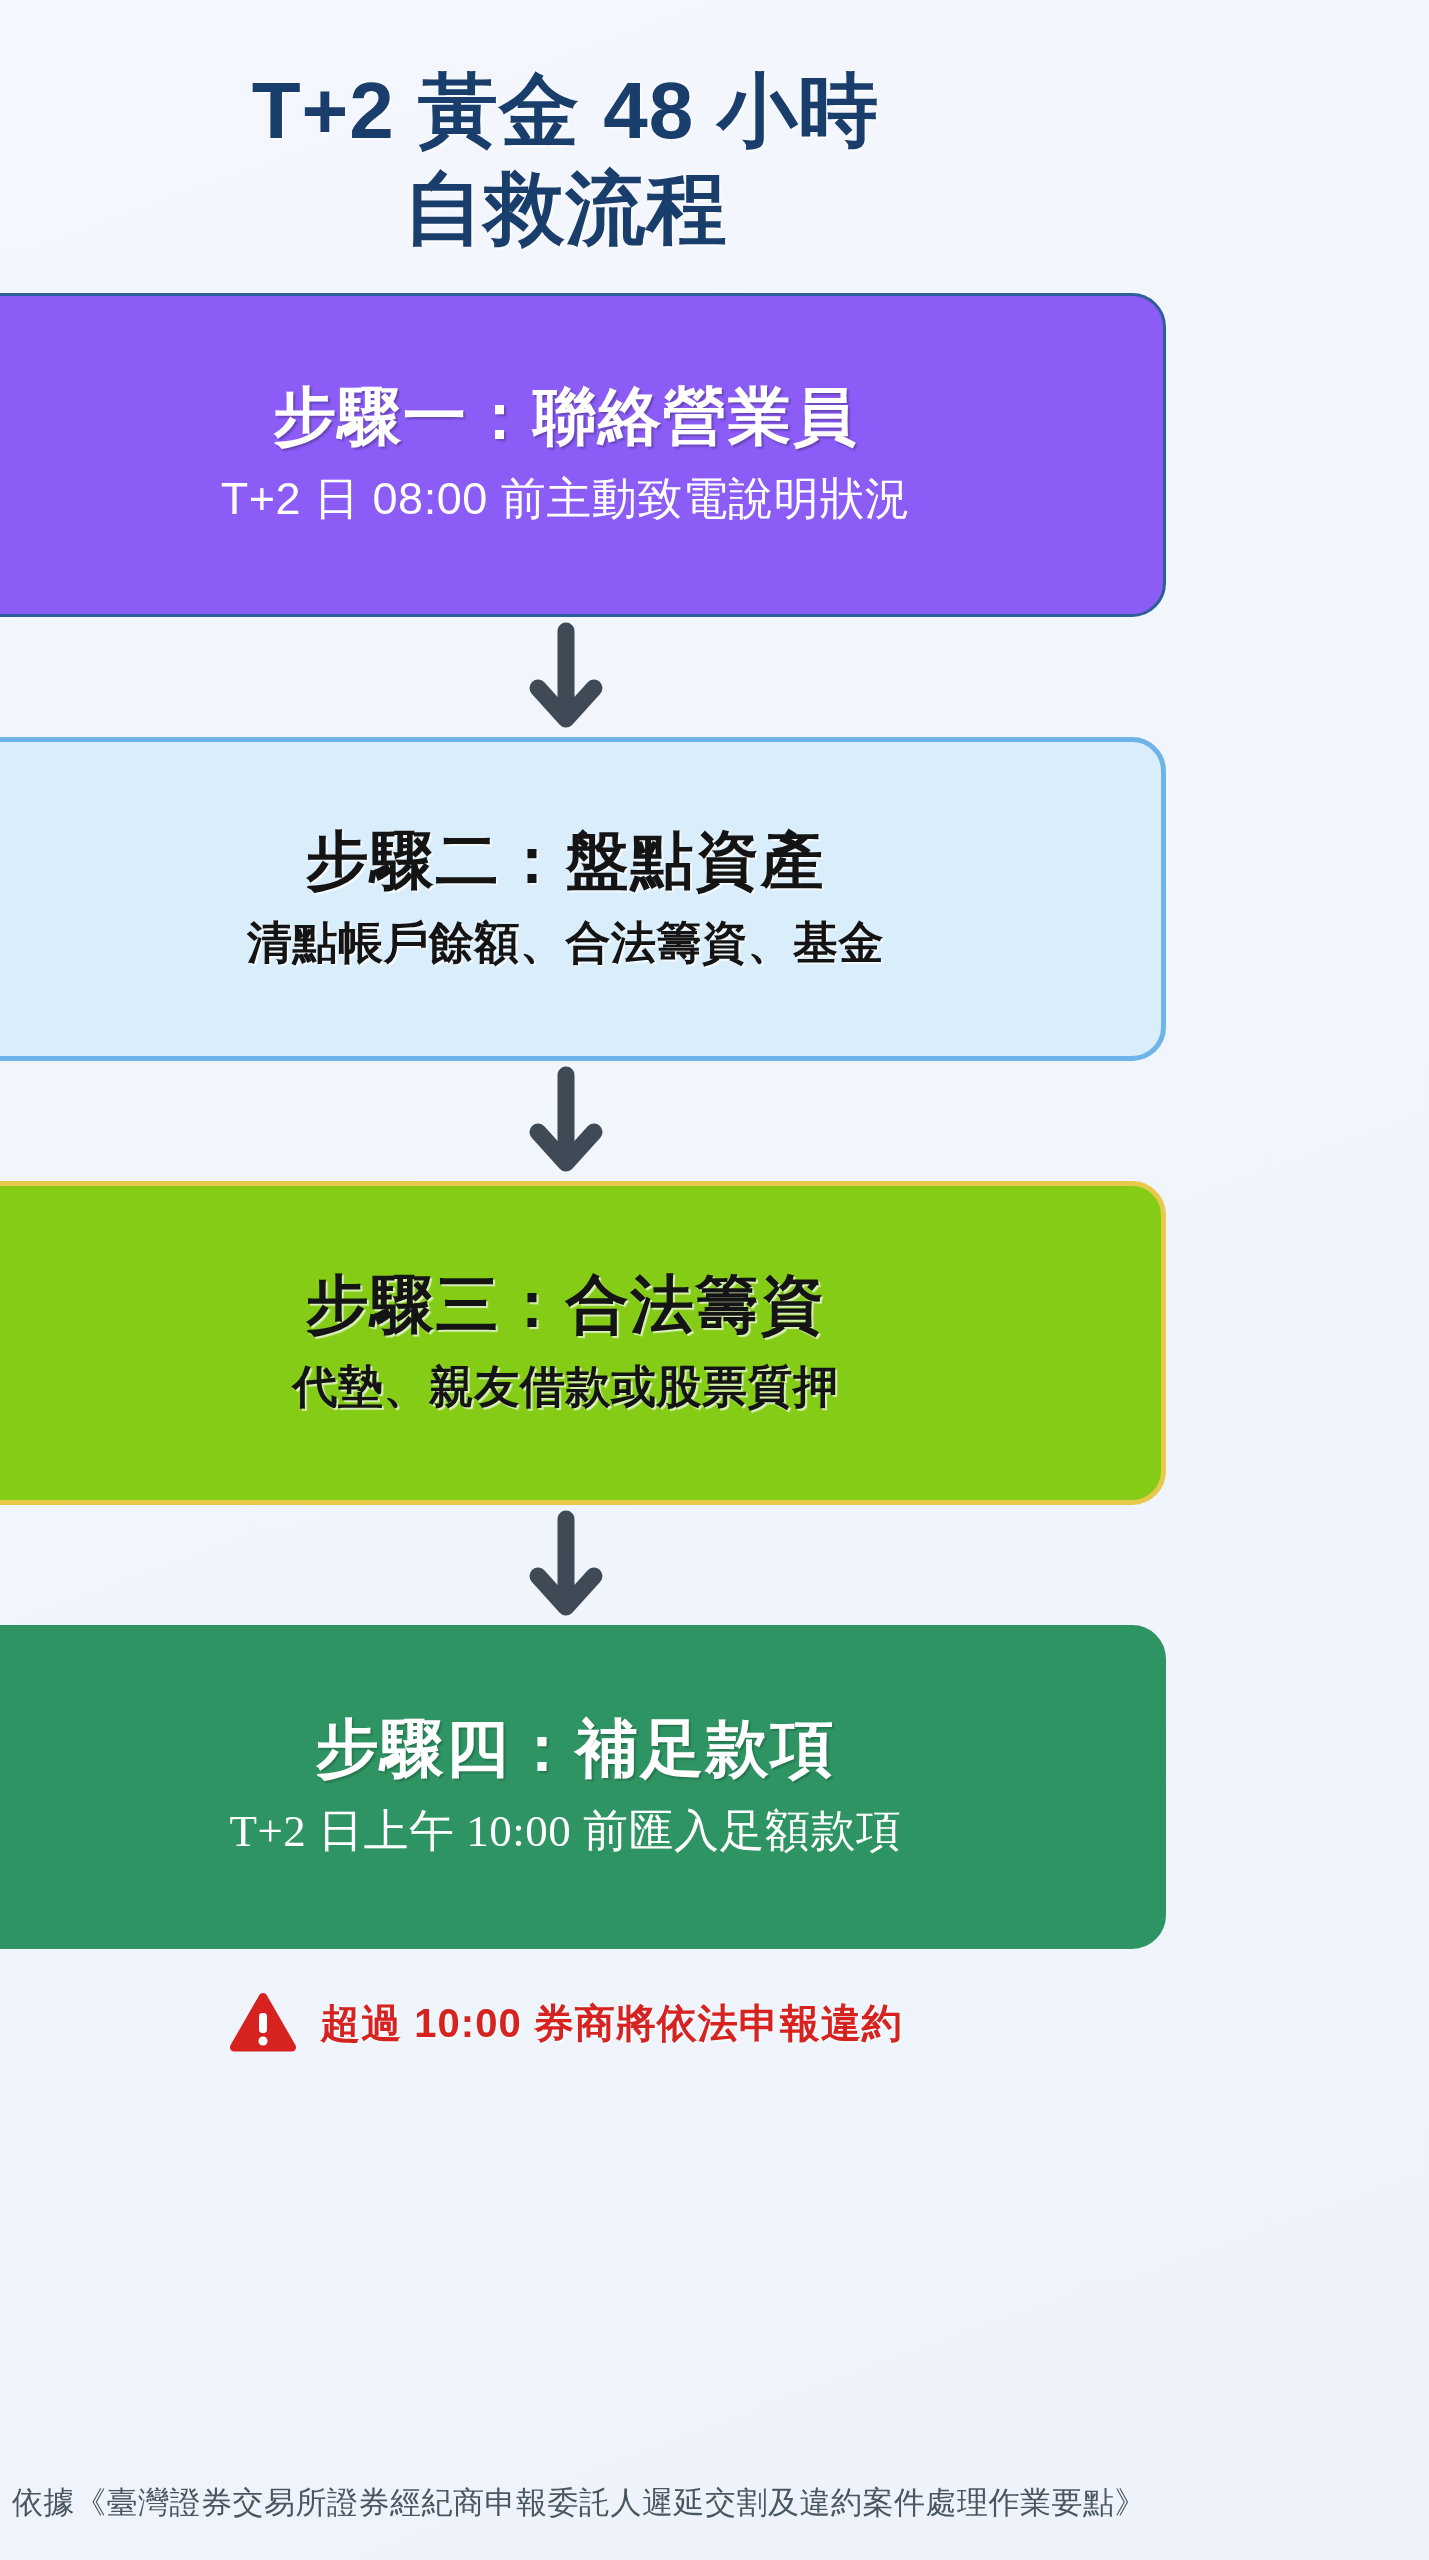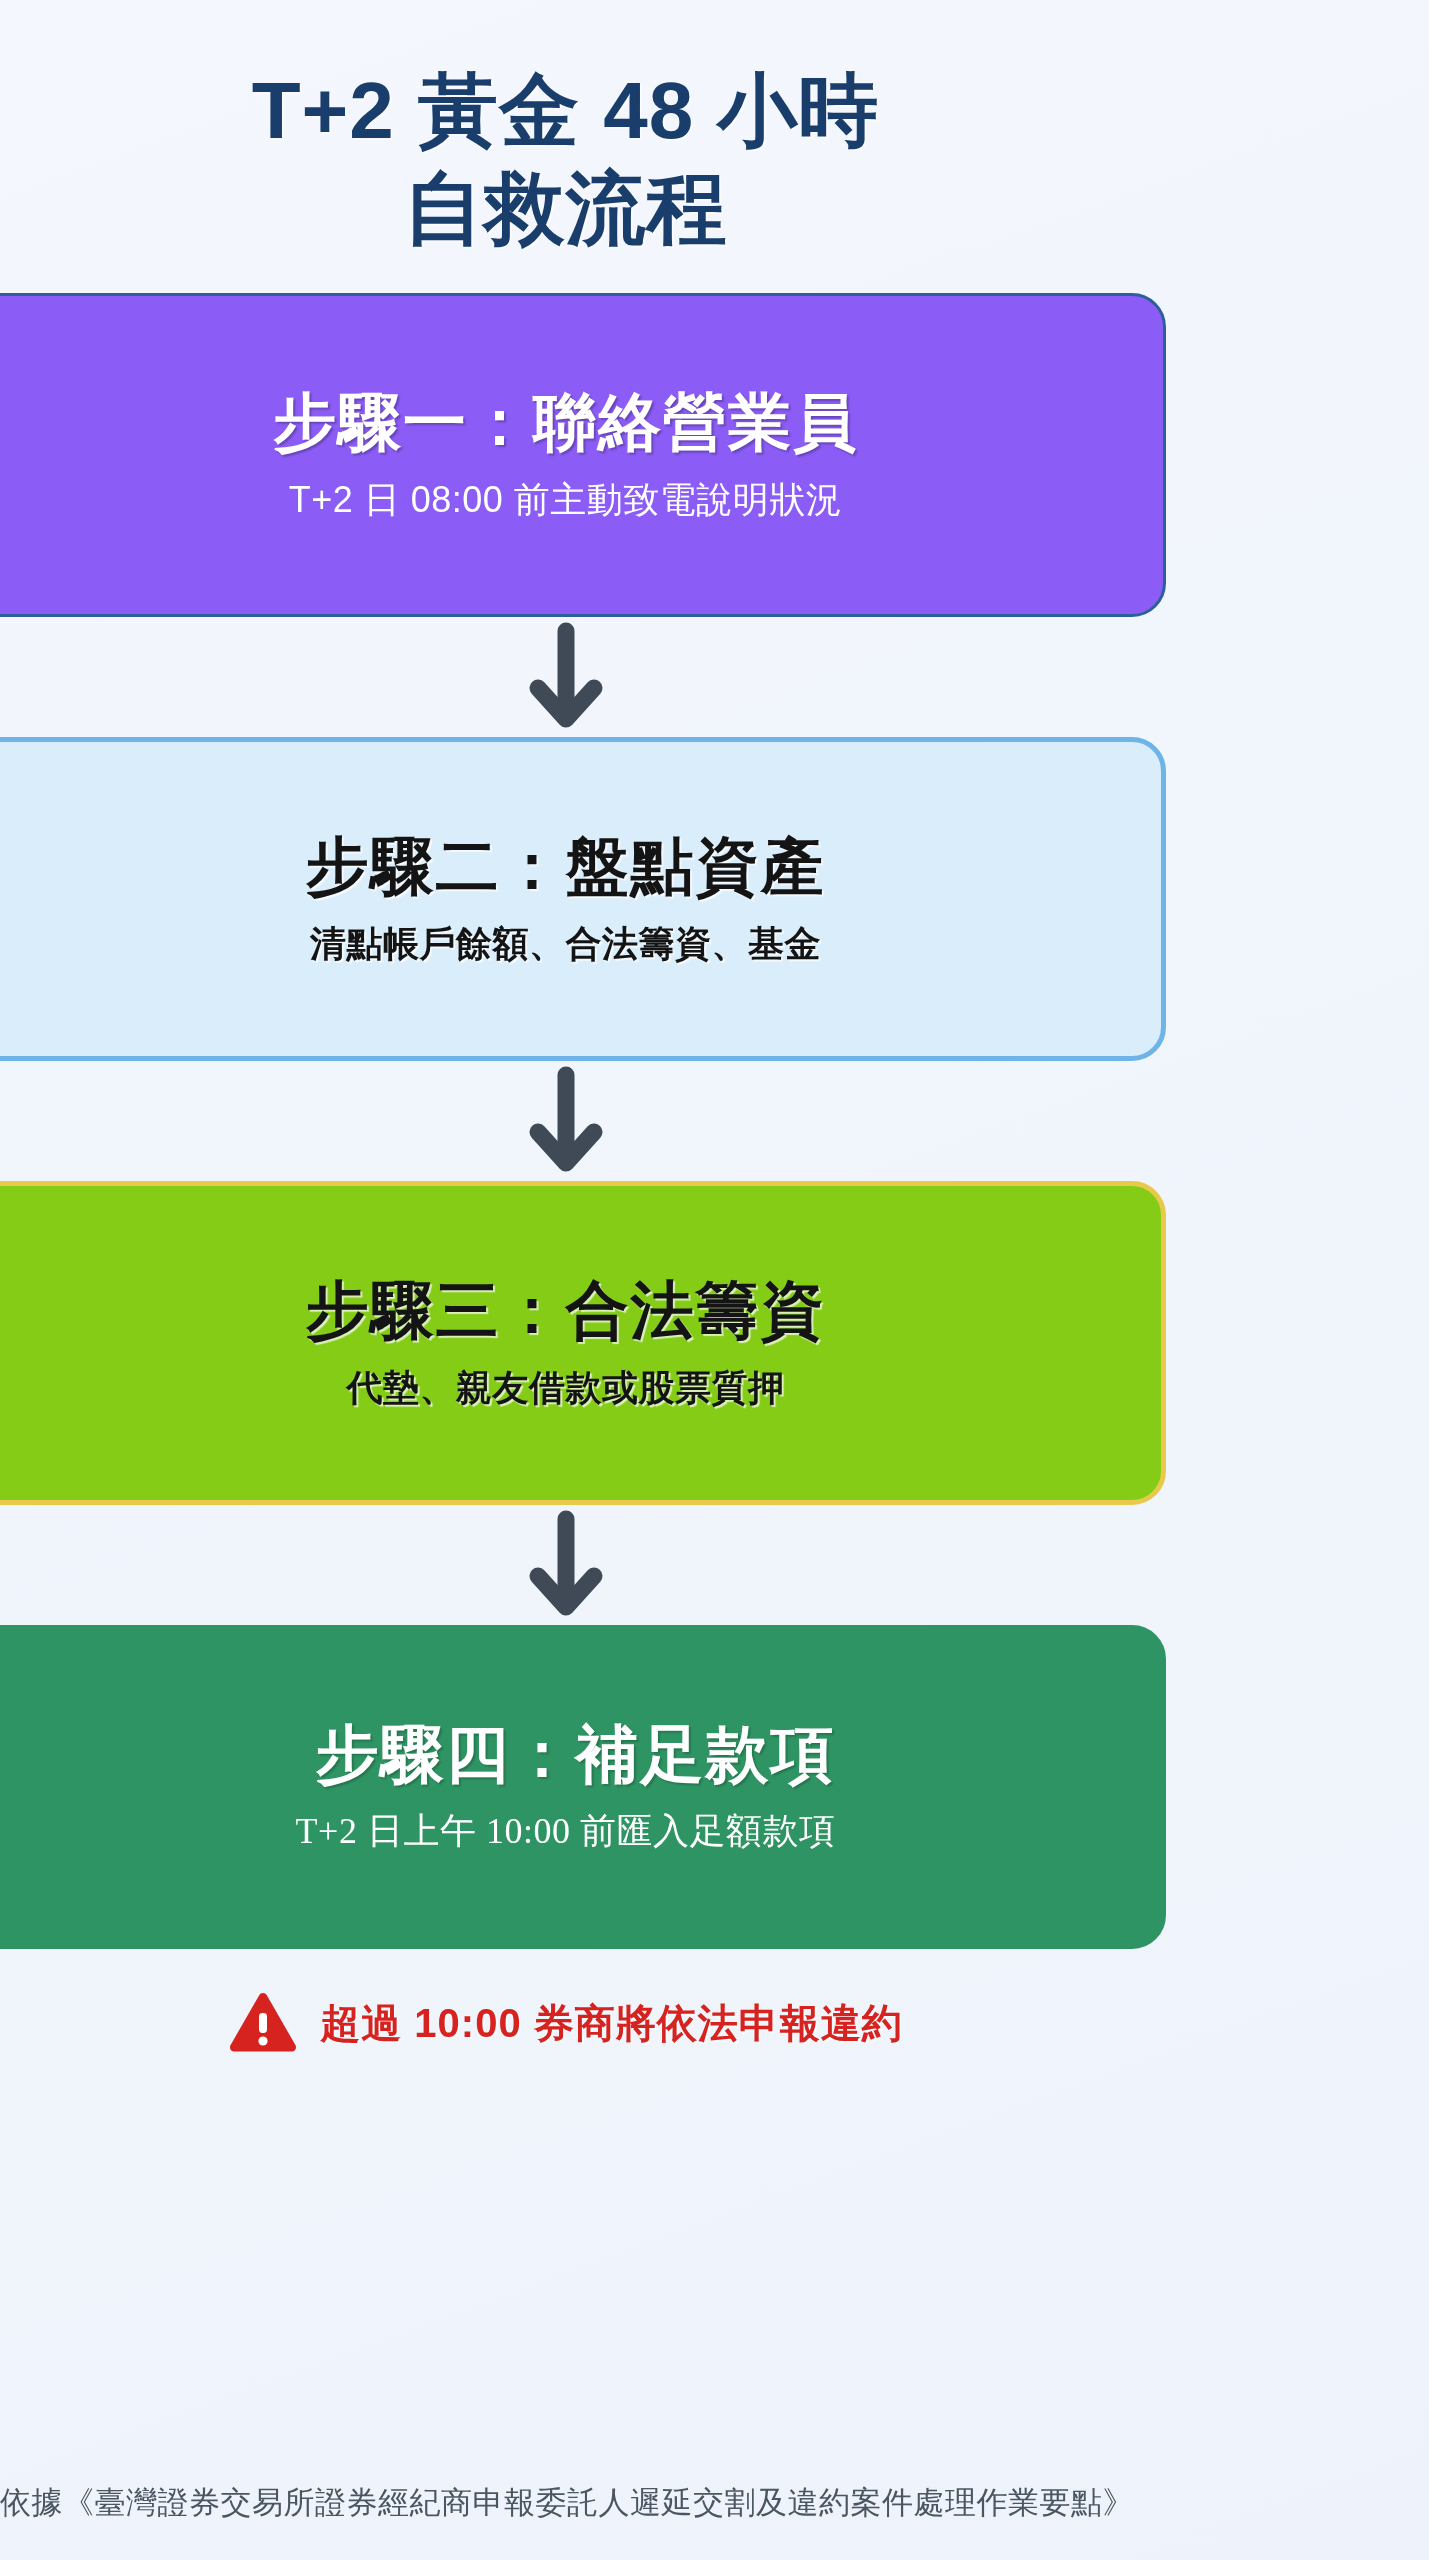--- a/index.html
+++ b/index.html
@@ -65,21 +65,21 @@
   }
 
   .step-title {
     font-size: 63px;
     font-weight: 700;
     line-height: 1.18;
     letter-spacing: 2px;
     white-space: nowrap;
   }
   .step-desc {
-    font-size: 36px;
+    font-size: 45px;
     font-weight: 500;
     line-height: 1.25;
     margin-top: 18px;
     letter-spacing: 0.5px;
     white-space: nowrap;
   }
 
   
   .step-box.filled-blue {
     background: #8b5cf6;
@@ -167,21 +167,21 @@
     font-weight: 700;
     color: #d6231f;
     letter-spacing: 1px;
     white-space: nowrap;
     text-shadow: 2px 2px 1px rgba(255,255,255,0.55);
   }
 
   
   .footer {
     position: absolute;
-    left: 0;
+    left: 12px;
     right: 0;
     bottom: 36px;
     text-align: center;
     font-size: 31px;
     font-weight: 500;
     color: #4a5661;
     letter-spacing: 0.5px;
     white-space: nowrap;
   }
 </style>

